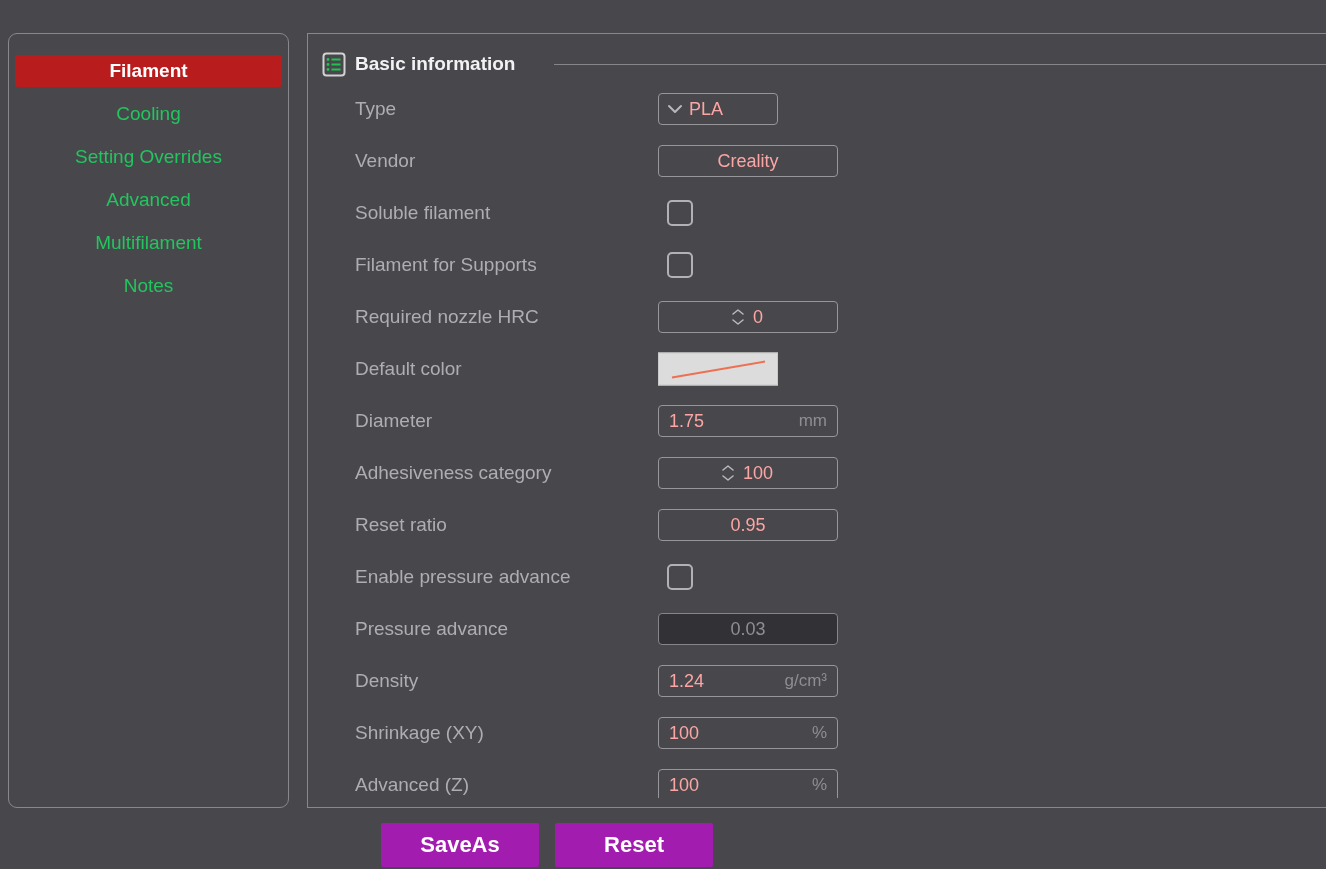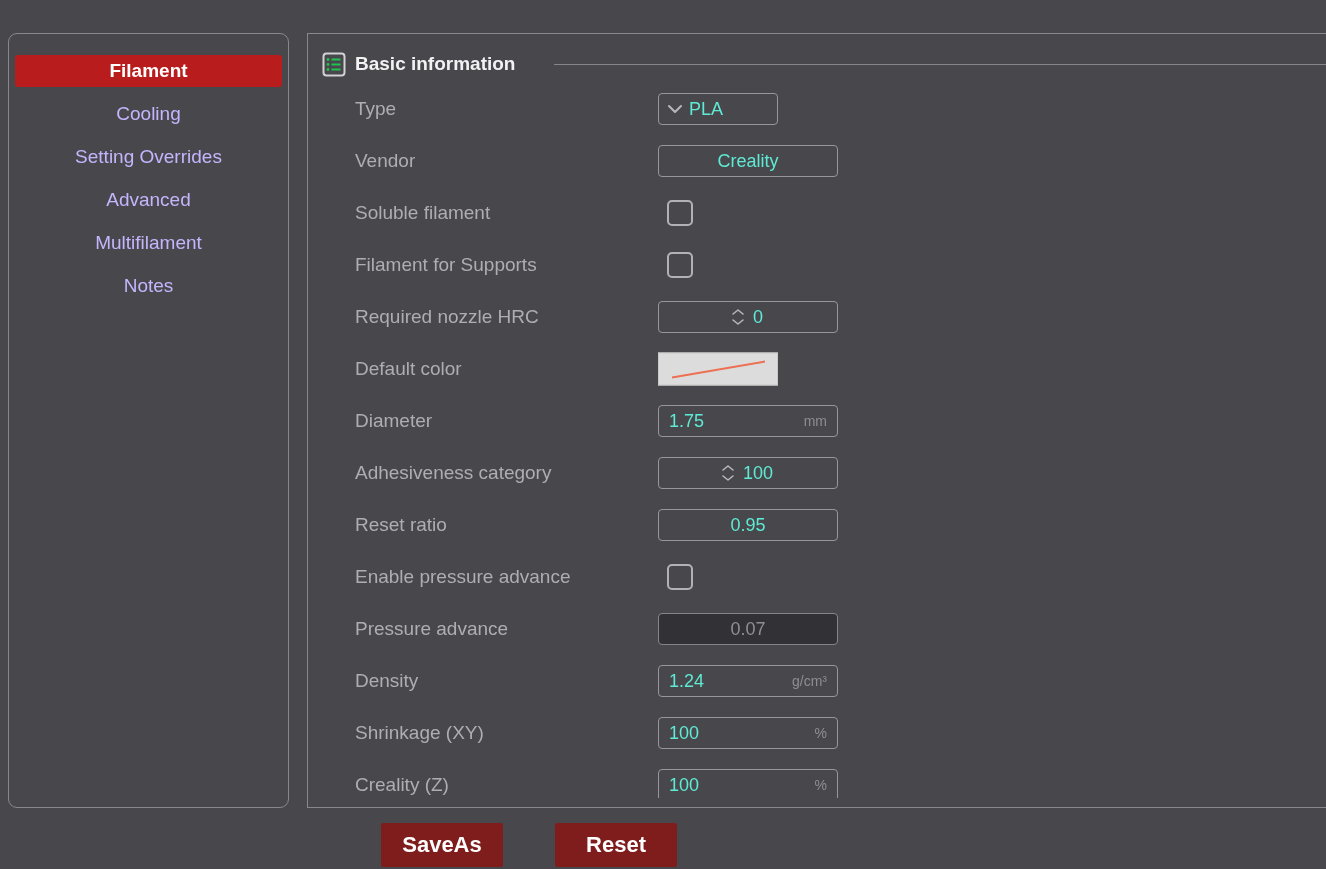--- a/index.html
+++ b/index.html
@@ -9,21 +9,21 @@
     font-family:"Liberation Sans", sans-serif;
     -webkit-font-smoothing:antialiased;
   }
   
   .sidebar{
     position:absolute;left:8px;top:33px;width:281px;height:775px;
     border:1px solid #88888c;border-radius:9px;box-sizing:border-box;
   }
   .side-item{
     position:absolute;left:6px;right:6px;height:32px;line-height:32px;
-    text-align:center;font-size:19px;color:#c4b5fd;cursor:pointer;
+    text-align:center;font-size:19px;color:#22c55e;cursor:pointer;
     border-radius:3px;
   }
   .side-item.selected{background:#b91c1c;color:#ffffff;font-weight:bold;}
   
   .panel{
     position:absolute;left:307px;top:33px;width:1021px;height:775px;
     border:1px solid #88888c;box-sizing:border-box;background:#48484c;
   }
   .panel-header{position:absolute;left:14px;top:16px;height:28px;display:flex;align-items:center;gap:9px;}
   .panel-title{font-size:19px;font-weight:bold;color:#f2f2f4;white-space:nowrap;}
@@ -33,41 +33,41 @@
   .row{position:absolute;left:0;width:100%;height:34px;}
   .row .lbl{
     position:absolute;left:47px;top:50%;transform:translateY(-50%);
     font-size:19px;color:#aeaeb2;white-space:nowrap;
   }
   .fld{position:absolute;left:350px;top:50%;transform:translateY(-50%);}
   .tbox{
     height:32px;box-sizing:border-box;border:1px solid #97979b;border-radius:4px;
     background:transparent;display:flex;align-items:center;padding:0 10px;
   }
-  .tbox .val{font-size:18px;color:#5eead4;}
-  .tbox .unit{margin-left:auto;font-size:14px;color:#8d8d92;}
+  .tbox .val{font-size:18px;color:#fca5a5;}
+  .tbox .unit{margin-left:auto;font-size:17px;color:#8d8d92;}
   .tbox.w180{width:180px;justify-content:center;}
   .tbox.w120{width:120px;}
   .tbox.disabled{background:#323236;border-color:#85858a;}
   .tbox.disabled .val{color:#8f8f93;}
   .spin-arrows{display:flex;flex-direction:column;align-items:center;margin-right:8px;margin-left:-2px;}
   .spin-arrows svg{display:block;}
   .dd-arrow{margin-right:6px;margin-left:-2px;display:flex;align-items:center;}
   .checkbox{
     width:26px;height:26px;box-sizing:border-box;border:2px solid #b2b2b6;border-radius:5px;
     background:transparent;margin-left:9px;
   }
   .swatch{
     width:120px;height:33px;box-sizing:border-box;border:1px solid #c9c9c9;
     background:#dcdcdc;box-shadow:inset 0 0 0 2px #dcdcdc;
   }
   
   .btn{
-    position:absolute;top:823px;width:122px;height:44px;border:none;border-radius:2px;
-    background:#7f1d1d;color:#ffffff;font-weight:bold;font-size:22px;
+    position:absolute;top:823px;width:158px;height:44px;border:none;border-radius:2px;
+    background:#a21caf;color:#ffffff;font-weight:bold;font-size:22px;
     font-family:"Liberation Sans", sans-serif;cursor:pointer;text-align:center;line-height:44px;
   }
   .btn-saveas{left:381px;}
   .btn-reset{left:555px;}
 </style>
 </head>
 <body>
 
 <div class="sidebar">
   <div class="side-item selected" style="top:21px;">Filament</div>
@@ -182,42 +182,42 @@
     </div>
 
     <div class="row" style="top:526px;">
       <span class="lbl">Enable pressure advance</span>
       <div class="fld checkbox"></div>
     </div>
 
     <div class="row" style="top:578px;">
       <span class="lbl">Pressure advance</span>
       <div class="fld tbox w180 disabled">
-        <span class="val">0.07</span>
+        <span class="val">0.03</span>
       </div>
     </div>
 
     <div class="row" style="top:630px;">
       <span class="lbl">Density</span>
       <div class="fld tbox w180">
         <span class="val">1.24</span>
         <span class="unit">g/cm³</span>
       </div>
     </div>
 
     <div class="row" style="top:682px;">
       <span class="lbl">Shrinkage (XY)</span>
       <div class="fld tbox w180">
         <span class="val">100</span>
         <span class="unit">%</span>
       </div>
     </div>
 
     <div class="row" style="top:734px;">
-      <span class="lbl">Creality (Z)</span>
+      <span class="lbl">Advanced (Z)</span>
       <div class="fld tbox w180" style="border-radius:4px 4px 0 0;">
         <span class="val">100</span>
         <span class="unit">%</span>
       </div>
     </div>
 
   </div>
 </div>
 
 <div class="btn btn-saveas">SaveAs</div>

